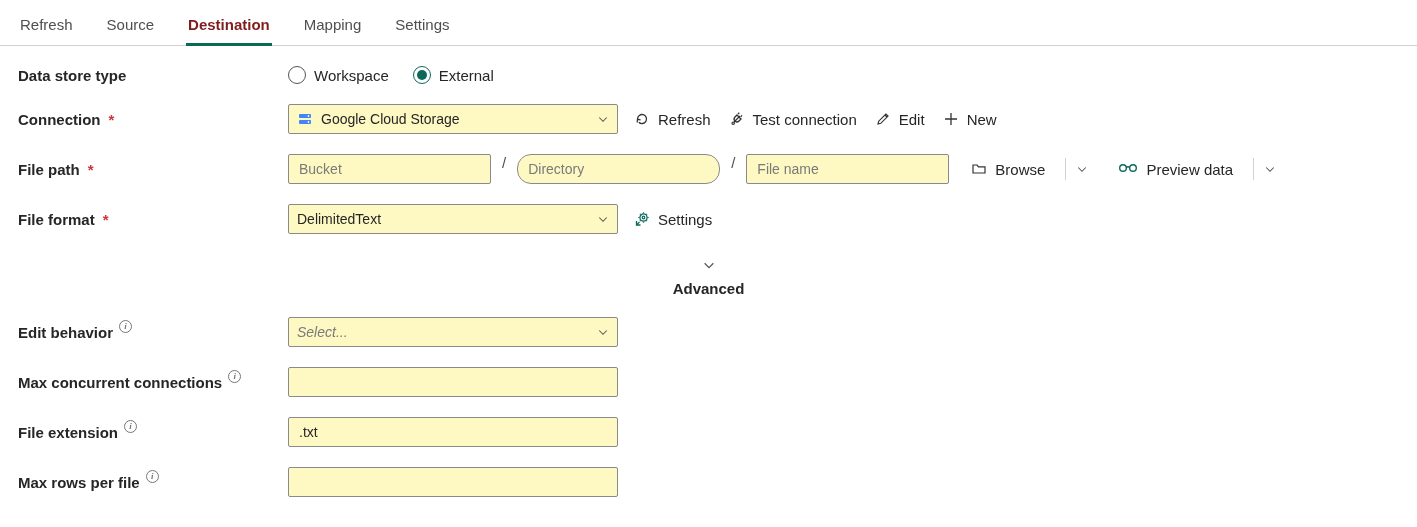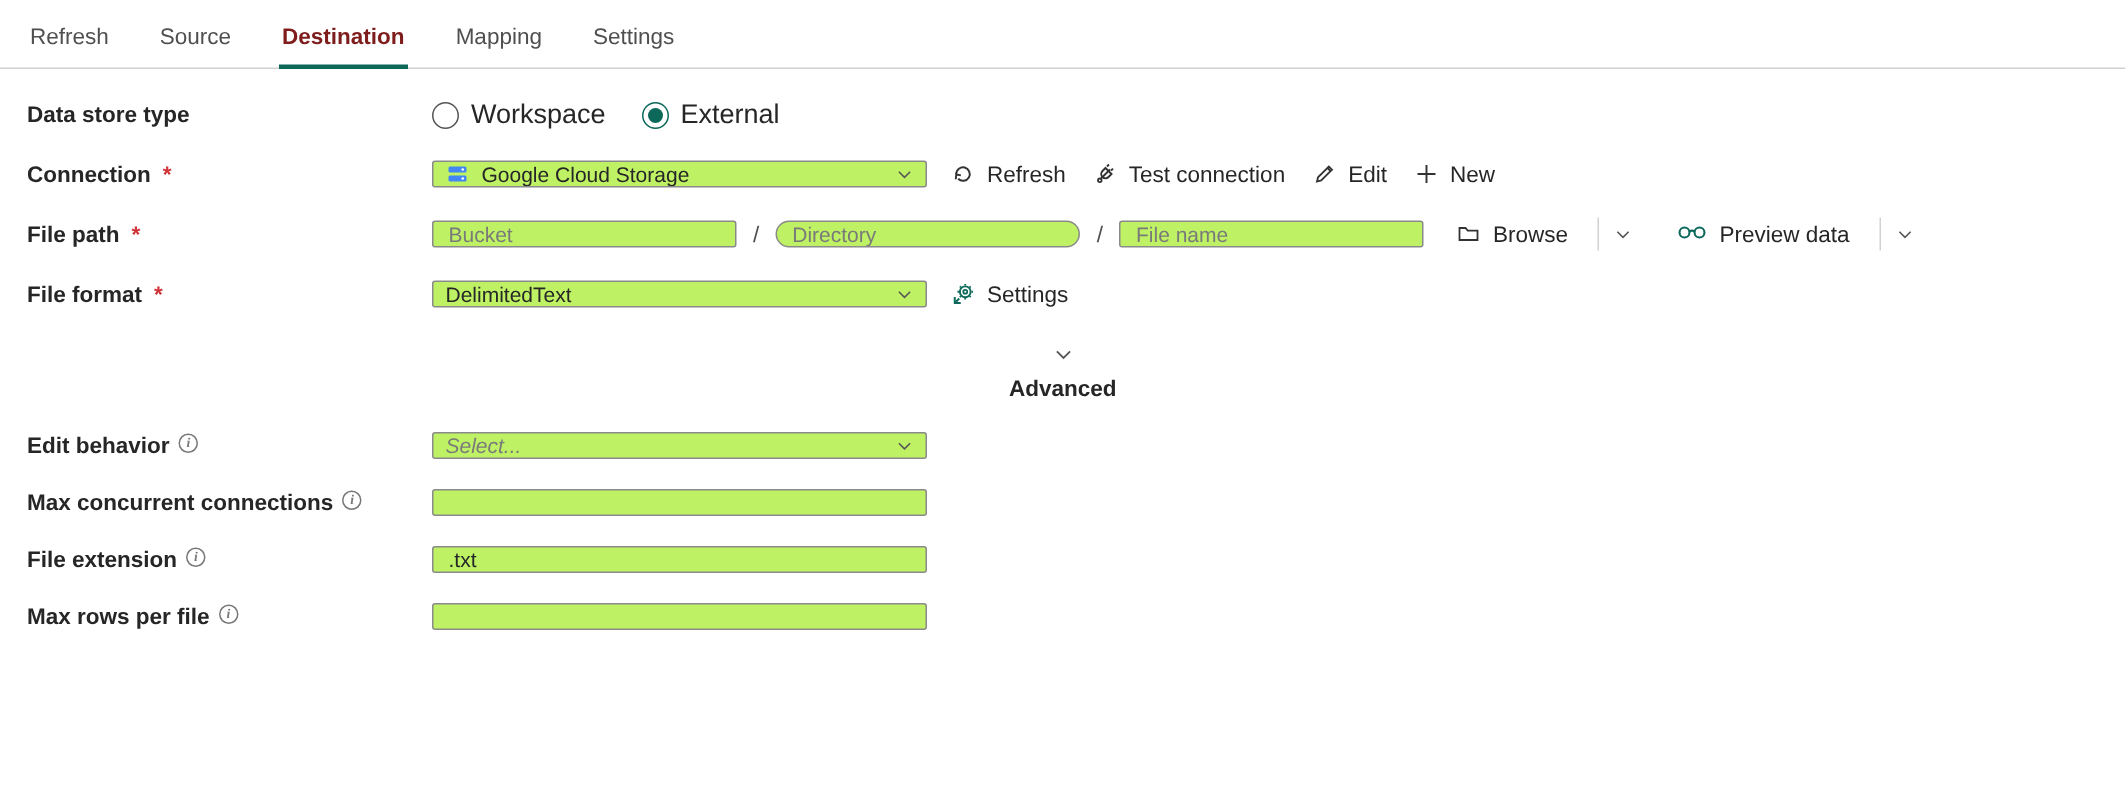--- a/index.html
+++ b/index.html
@@ -48,21 +48,21 @@
     padding: 20px 18px 0 18px;
     display: grid;
     grid-template-columns: 260px minmax(0, 1fr);
     column-gap: 10px;
     row-gap: 20px;
     align-items: center;
   }
   .label {
     font-size: 15px;
     display: flex;
-    align-items: flex-end;
+    align-items: flex-start;
     gap: 6px;
   }
   .label.bold { font-weight: 600; }
   .req { color: var(--required); margin-left: 2px; }
 
   .info-icon {
     display: inline-flex;
     align-items: center;
     justify-content: center;
     width: 13px;
@@ -77,43 +77,43 @@
     font-style: italic;
     font-family: Georgia, serif;
   }
 
   .value { display: flex; align-items: center; flex-wrap: nowrap; gap: 14px; }
 
   
   .radio-group { display: flex; gap: 24px; align-items: center; }
   .radio {
     display: flex; align-items: center; gap: 8px; cursor: pointer;
-    font-size: 18px;
+    font-size: 15px;
   }
   .radio-dot {
     width: 18px; height: 18px; border-radius: 50%;
     border: 1px solid #555; display: inline-flex;
     align-items: center; justify-content: center;
     flex-shrink: 0;
   }
   .radio.selected .radio-dot::after {
     content: ""; width: 10px; height: 10px; border-radius: 50%;
     background: var(--accent);
   }
   .radio.selected .radio-dot { border-color: var(--accent); }
 
   
   .select, .input {
-    height: 18px;
+    height: 30px;
     border: 1px solid var(--border);
     border-radius: 2px;
     padding: 0 8px;
     display: flex;
     align-items: center;
-    background: #bef264;
+    background: #fef9c3;
     font-size: 14px;
     width: 330px;
   }
   .select { justify-content: space-between; cursor: pointer; }
   .select-text { display: flex; align-items: center; gap: 8px; overflow: hidden; white-space: nowrap; }
   .input input {
     border: 0; outline: 0; width: 100%; font-size: 14px;
     color: var(--text); background: transparent;
   }
   .input input::placeholder { color: var(--placeholder); }
@@ -126,21 +126,21 @@
   
   .action {
     display: inline-flex; align-items: flex-start; gap: 8px;
     color: var(--text); cursor: pointer; font-size: 15px;
     padding: 0 2px;
   }
   .action svg { width: 16px; height: 16px; }
 
   
   .filepath {
-    display: flex; align-items: center; gap: 10px;
+    display: flex; gap: 10px;
   }
   .filepath .input { width: auto; }
   .fp-bucket { width: 220px; }
   .fp-dir { width: 230px; border-radius: 14px; }
   .fp-name { width: 235px; }
   .slash { color: var(--text-soft); font-size: 15px; padding: 0 1px; }
 
   .split-chevron {
     border-left: 1px solid var(--border-light);
     height: 22px; display: flex; align-items: center; padding-left: 10px;

